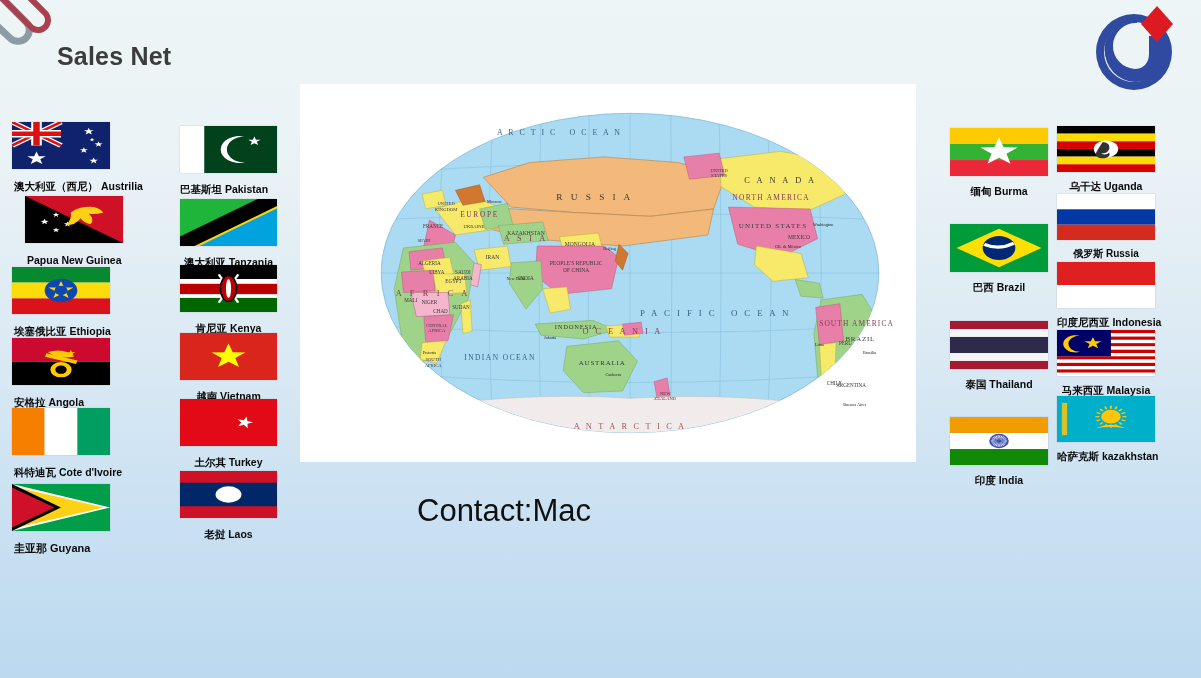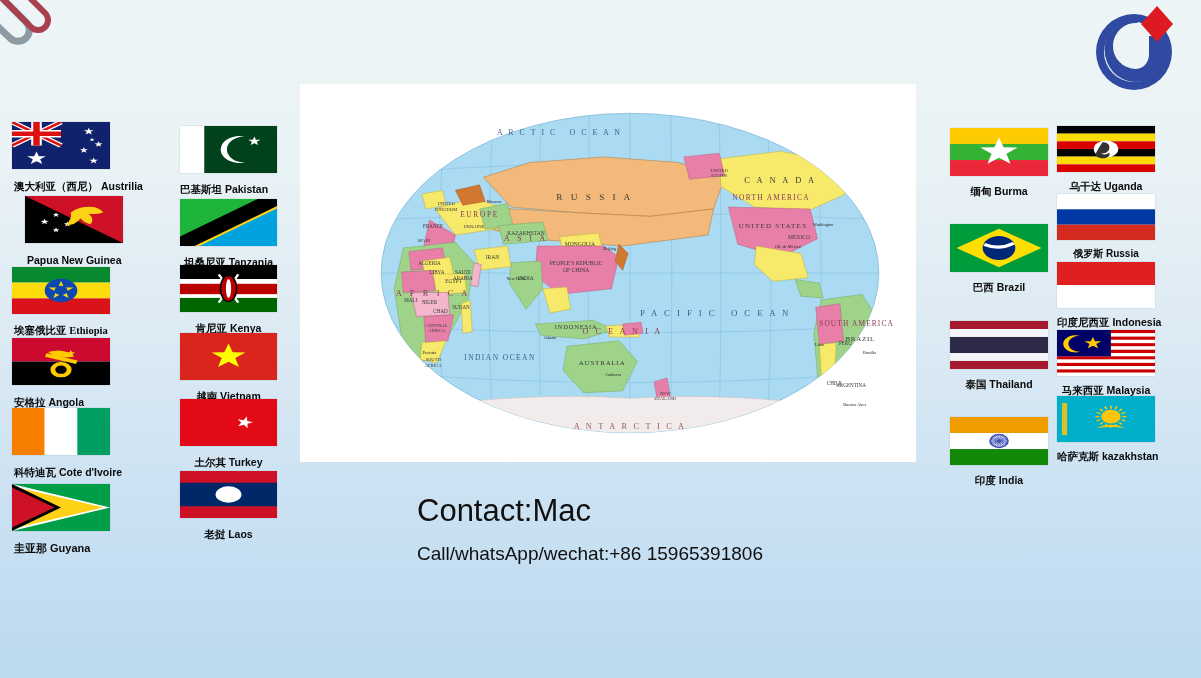--- a/index.html
+++ b/index.html
@@ -77,20 +77,21 @@
   <div id="clips">
     <svg viewBox="0 0 80 80" width="80" height="80">
       <g fill="none" stroke-linecap="round" stroke-linejoin="round">
         <path d="M-6 -6 L30 30 a11 11 0 0 1 -16 16 L-20 14" stroke="#8c9ba4" stroke-width="7"></path>
         <path d="M-2 -12 L34 24 a11 11 0 0 1 -16 16" stroke="#eef5f6" stroke-width="3" opacity="0"></path>
         <path d="M14 -14 L50 22 a10 10 0 0 1 -14 14 L0 0" stroke="#a8404f" stroke-width="6"></path>
       </g>
     </svg>
   </div>
 
+  <div id="title">Sales Net</div>
 
   <div id="logo">
     <svg viewBox="0 0 118 108" width="118" height="108">
       <g>
         <path d="M59 14 a38 38 0 1 0 0 76 a38 38 0 1 0 0 -76 Z
                  M59 22 a30 30 0 1 1 0 60 a30 30 0 1 1 0 -60 Z" fill="#2f4aa0"></path>
         <path d="M62 20 a31 31 0 1 0 -2 62 c18 0 30 -12 30 -28 l0 -18 l-16 0 l0 18
                  c0 9 -6 15 -14 15 a23 23 0 1 1 2 -46 Z" fill="#2f4aa0"></path>
         <path d="M36 32 a26 26 0 0 0 22 43 a31 31 0 0 1 -22 -43 Z" fill="#2f4aa0"></path>
         <polygon points="82,6 98,24 82,42 66,24" fill="#dd1a21"></polygon>
@@ -243,21 +244,20 @@
         <text x="286" y="164" font-size="4.6" fill="#222">Beijing</text>
         <text x="162" y="114" font-size="4.6" fill="#222">Moscow</text>
         <text x="516" y="138" font-size="4.6" fill="#222">Washington</text>
         <text x="478" y="162" font-size="4.6" fill="#222">Glf. de México</text>
       </g>
     </svg>
   </div>
 
   <div id="contact">
     <div id="contact-name">Contact:Mac</div>
-    <div id="contact-line">Call/whatsApp/wechat:+86 15965391806</div>
   </div>
 
   <div class="flag-col" id="col-a">
       <div class="flag-item" style="position: absolute; left: 0px; top: 0px; width: 106px;">
         <div class="flag-box" style="width: 98px; height: 47px;"><svg viewBox="0 0 60 40" width="98" height="47" preserveAspectRatio="none">
       <rect width="60" height="40" fill="#10226b"></rect>
       <g transform="scale(0.5)">
               <rect width="60" height="40" fill="#10226b"></rect>
         <path d="M0 0 L60 40 M60 0 L0 40" stroke="#fff" stroke-width="8"></path>
         <path d="M0 0 L60 40 M60 0 L0 40" stroke="#d11" stroke-width="4"></path>
@@ -278,21 +278,21 @@
       <rect width="60" height="40" fill="#ce1126"></rect>
       <polygon points="0,0 0,40 60,40" fill="#000"></polygon>
       <polygon fill="#fff" transform="rotate(0 12 22)" points="12.00,19.40 12.61,21.16 14.47,21.20 12.99,22.32 13.53,24.10 12.00,23.04 10.47,24.10 11.01,22.32 9.53,21.20 11.39,21.16"></polygon>
             <polygon fill="#fff" transform="rotate(0 19 16)" points="19.00,13.80 19.52,15.29 21.09,15.32 19.84,16.27 20.29,17.78 19.00,16.88 17.71,17.78 18.16,16.27 16.91,15.32 18.48,15.29"></polygon>
             <polygon fill="#fff" transform="rotate(0 19 29)" points="19.00,26.80 19.52,28.29 21.09,28.32 19.84,29.27 20.29,30.78 19.00,29.88 17.71,30.78 18.16,29.27 16.91,28.32 18.48,28.29"></polygon>
             <polygon fill="#fff" transform="rotate(0 26 24)" points="26.00,21.60 26.56,23.22 28.28,23.26 26.91,24.30 27.41,25.94 26.00,24.96 24.59,25.94 25.09,24.30 23.72,23.26 25.44,23.22"></polygon>
       <path d="M34 10 q10 -3 14 4 q-5 2 -9 1 q4 5 1 9 q-4 -1 -6 -5 q-3 6 -9 6 q4 -6 3 -11 q3 -3 6 -4 z" fill="#fcd116"></path>
           </svg></div>
         <div class="flag-label" style="font-size: 10.5px; margin-top: 11px;"><span class="cn"></span><span class="en">Papua New Guinea</span></div>
       </div>
-      <div class="flag-item" style="position: absolute; left: 0px; top: 145px; width: 92px; font-family: Liberation Serif, serif;">
+      <div class="flag-item" style="position: absolute; left: 0px; top: 145px; width: 92px;">
         <div class="flag-box" style="width: 98px; height: 47px;"><svg viewBox="0 0 60 40" width="98" height="47" preserveAspectRatio="none">
       <rect width="60" height="13.3" y="0" fill="#078930"></rect>
       <rect width="60" height="13.4" y="13.3" fill="#fcdd09"></rect>
       <rect width="60" height="13.3" y="26.7" fill="#da121a"></rect>
       <circle cx="30" cy="20" r="10" fill="#0f47af"></circle>
       <polygon fill="#fcdd09" transform="rotate(0 30 20)" points="30.00,12.00 31.88,17.41 37.61,17.53 33.04,20.99 34.70,26.47 30.00,23.20 25.30,26.47 26.96,20.99 22.39,17.53 28.12,17.41"></polygon>
       <circle cx="30" cy="20" r="4" fill="#0f47af"></circle>
           </svg></div>
         <div class="flag-label" style="font-size: 10.5px; margin-top: 11px;"><span class="cn">埃塞俄比亚</span><span class="en"> Ethiopia</span></div>
       </div>
@@ -340,21 +340,21 @@
       </div>
       <div class="flag-item" style="position: absolute; left: 0px; top: 73px; width: 97px;">
         <div class="flag-box" style="width: 97px; height: 47px;"><svg viewBox="0 0 60 40" width="97" height="47" preserveAspectRatio="none">
       <rect width="60" height="40" fill="#1eb53a"></rect>
       <polygon points="60,0 60,40 0,40" fill="#00a3dd"></polygon>
       <polygon points="0,40 60,0 60,8 12,40" fill="#fcd116"></polygon>
       <polygon points="0,33 52,0 60,0 60,4 6,40 0,40" fill="#000"></polygon>
       <polygon points="0,40 60,0 60,7 11,40" fill="#fcd116" opacity="0"></polygon>
       <polygon points="0,32 48,0 60,0 60,6 9,40 0,40" fill="#000"></polygon>
           </svg></div>
-        <div class="flag-label" style="font-size: 10.5px; margin-top: 10px;"><span class="cn">坦桑尼亚</span><span class="en"> Tanzania</span></div>
+        <div class="flag-label" style="font-size: 10.5px; margin-top: 10px;"><span class="cn">澳大利亚</span><span class="en"> Tanzania</span></div>
       </div>
       <div class="flag-item" style="position: absolute; left: 0px; top: 139px; width: 97px;">
         <div class="flag-box" style="width: 97px; height: 47px;"><svg viewBox="0 0 60 40" width="97" height="47" preserveAspectRatio="none">
       <rect width="60" height="12" fill="#000"></rect>
       <rect y="12" width="60" height="4" fill="#fff"></rect>
       <rect y="16" width="60" height="9" fill="#bb0000"></rect>
       <rect y="25" width="60" height="3" fill="#fff"></rect>
       <rect y="28" width="60" height="12" fill="#006600"></rect>
       <g stroke="#fff" stroke-width="1.6">
               <path d="M24 8 L36 32"></path>

